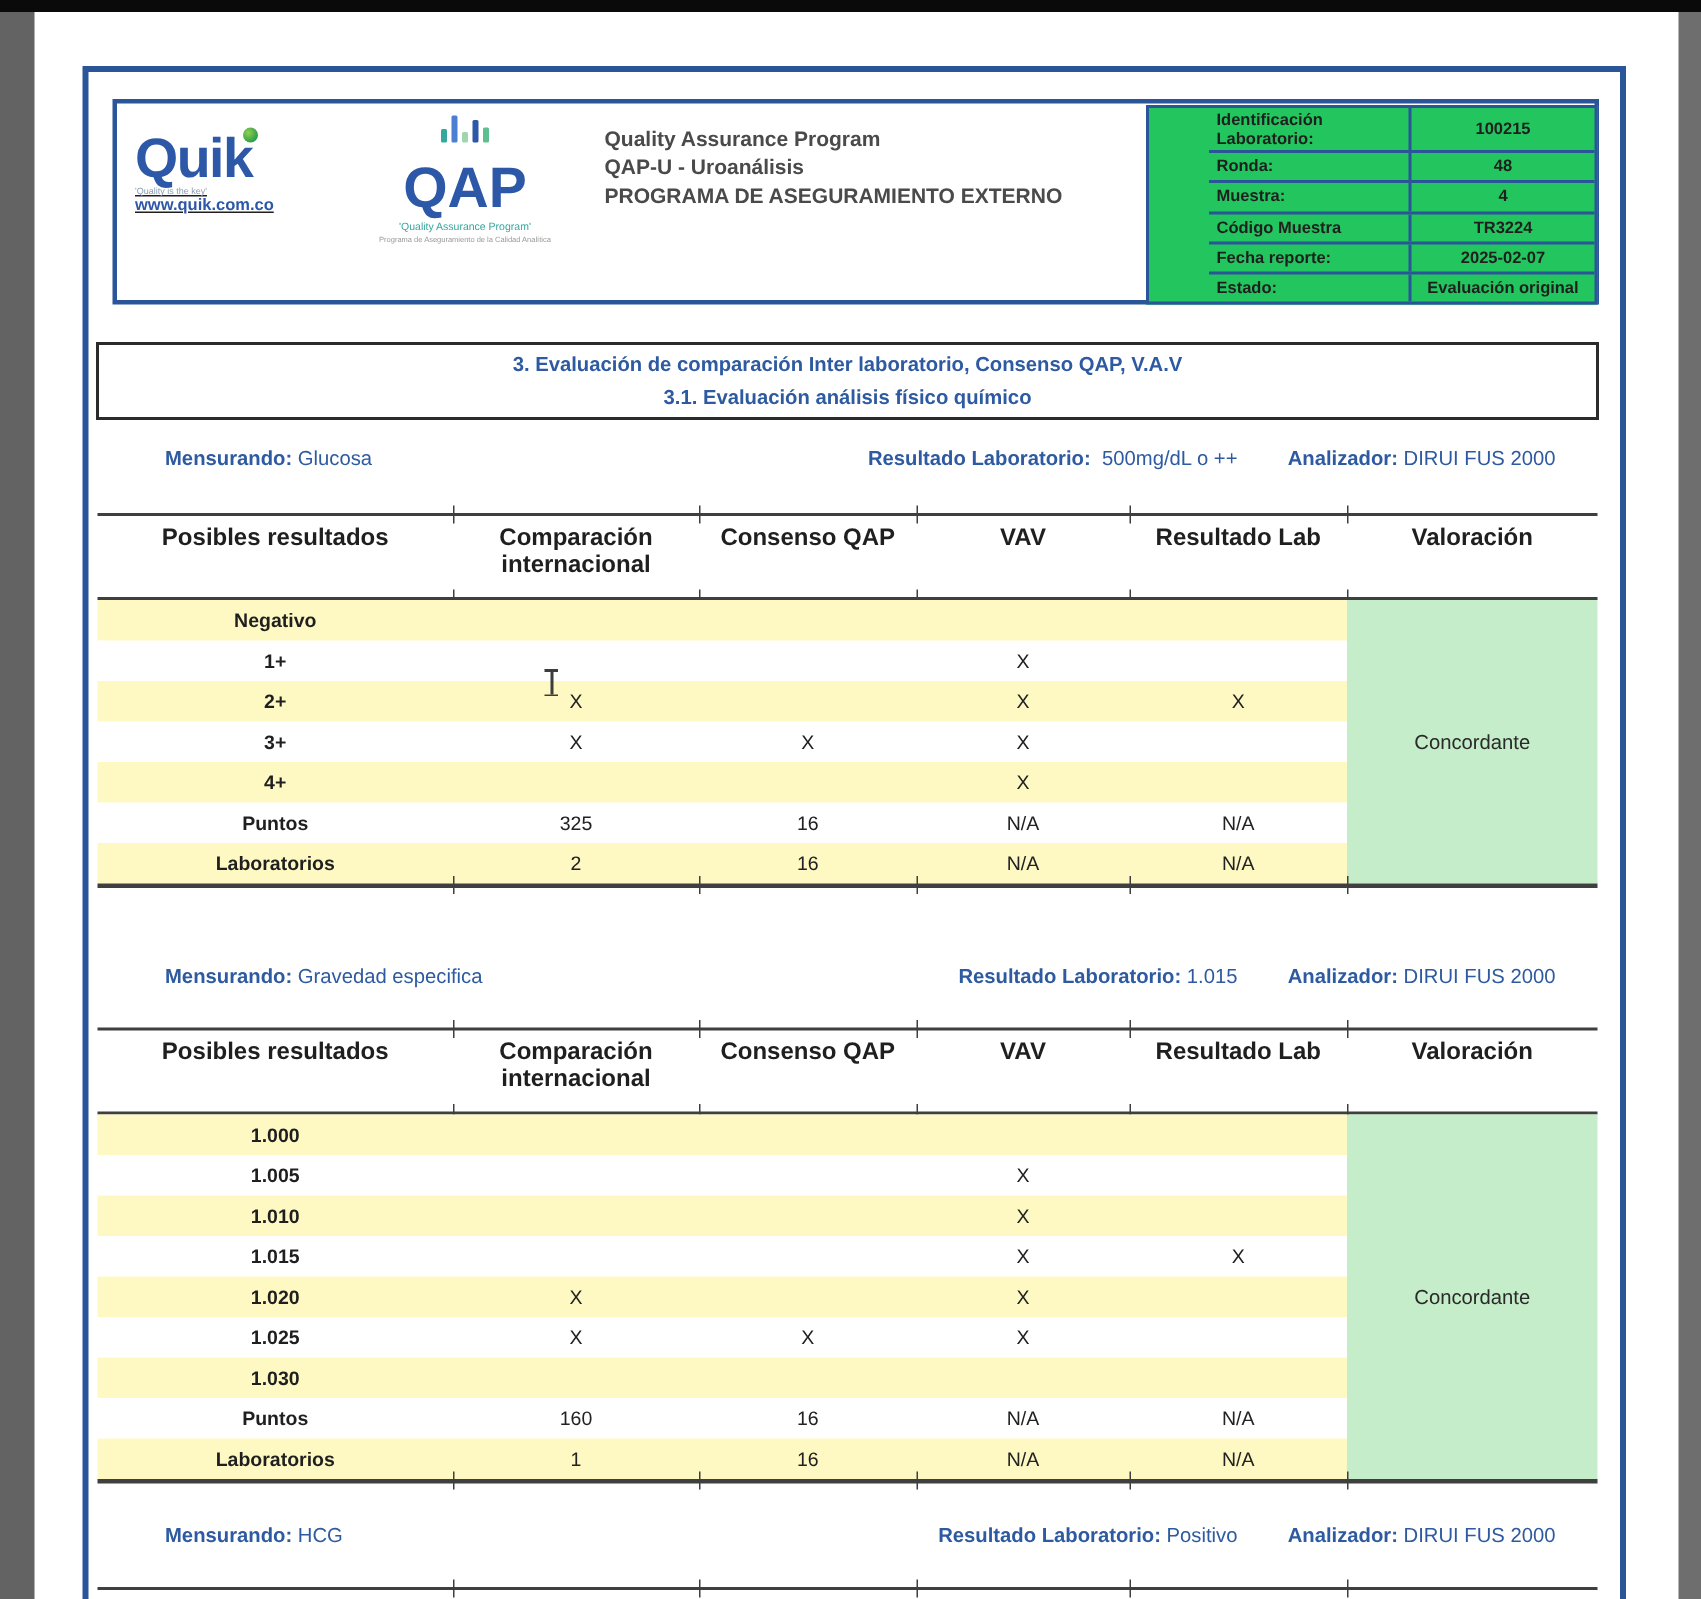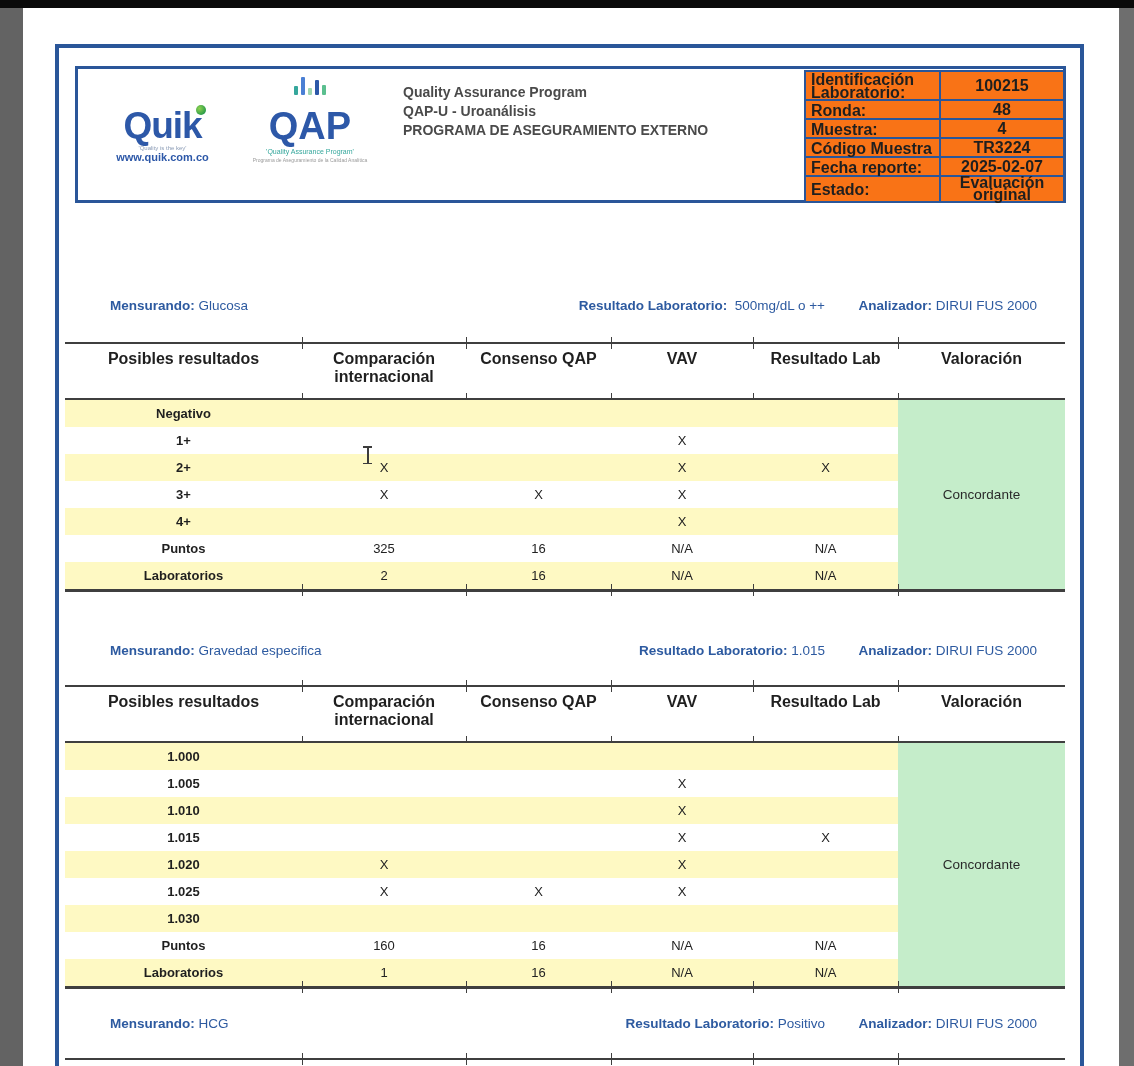--- a/index.html
+++ b/index.html
@@ -4,36 +4,36 @@
 <style>
   html,body{margin:0;padding:0;background:#fff;}
   .screen{position:relative;width:1134px;height:1066px;overflow:hidden;background:#fff;
           font-family:"Liberation Sans",sans-serif;color:#1f1f1f;}
   .topbar{position:absolute;left:0;top:0;width:1134px;height:8px;background:#0a0a0a;}
   .lstrip{position:absolute;left:0;top:8px;width:23px;height:1058px;background:#636363;}
   .rstrip{position:absolute;left:1119px;top:8px;width:15px;height:1058px;background:#6e6e6e;}
   .pageborder{position:absolute;left:55px;top:44px;width:1021px;height:1060px;border:4px solid var(--accent);}
   
   .headerbox{position:absolute;left:75px;top:66px;width:985px;height:131px;border:3px solid var(--accent);}
-  .quik{position:absolute;left:12px;top:38px;width:145px;text-align:center;line-height:1;}
+  .quik{position:absolute;left:12px;top:18px;width:145px;text-align:left;line-height:1;text-decoration:underline;}
   .quik .word{font-size:37px;font-weight:bold;color:#2d58a8;letter-spacing:-1px;position:relative;display:inline-block;}
   .quik .dot{position:absolute;right:-4px;top:-2px;width:10px;height:10px;border-radius:50%;
              background:radial-gradient(circle at 35% 35%,#8fd14f,#2e9e49 70%,#1b6fae);}
   .quik .tag{font-size:6px;color:#8a9bb5;margin-top:1px;}
   .quik .site{font-size:11px;font-weight:bold;color:#2d58a8;margin-top:1px;}
   .qap{position:absolute;left:172px;top:4px;width:120px;text-align:center;line-height:1;}
   .bars{display:flex;justify-content:center;align-items:flex-end;gap:3px;height:22px;margin-bottom:1px;}
   .bars i{display:block;width:4px;border-radius:1px;}
   .qap .word{font-size:38px;font-weight:bold;color:#2d58a8;letter-spacing:0px;margin-top:12px;}
   .qap .tag{font-size:7px;color:#35a79c;margin-top:3px;}
   .qap .micro{font-size:5px;color:#9a9a9a;margin-top:3px;}
   .htitle{position:absolute;left:325px;top:14px;width:420px;text-align:left;
           font-size:14px;font-weight:bold;color:#4a4a4a;line-height:19px;}
   .infotable{position:absolute;right:-2px;top:1px;width:257px;height:129px;border:2px solid var(--accent);
-             display:flex;flex-direction:column;background:#f97316;font-size:16px;font-weight:bold;}
+             display:flex;flex-direction:column;background:#22c55e;font-size:11px;font-weight:bold;padding-left:40px;}
   .irow{flex:1;display:flex;border-bottom:2px solid var(--accent);}
   .irow:last-child{border-bottom:none;}
   .irow.tall{flex:1.55;}
   .ilabel{width:128px;border-right:2px solid var(--accent);padding:1px 0 0 5px;display:flex;align-items:center;line-height:13px;}
   .ivalue{flex:1;display:flex;align-items:center;justify-content:center;text-align:center;line-height:12px;}
   
   .sectionbox{position:absolute;left:64px;top:228px;width:998px;height:48px;border:2px solid #2b2b2b;
               display:flex;flex-direction:column;justify-content:center;text-align:center;
               color:var(--blue-text);font-weight:bold;font-size:13.5px;line-height:22px;}
   
@@ -116,20 +116,24 @@
           <div class="ilabel">Fecha reporte:</div>
           <div class="ivalue">2025-02-07</div>
         </div>
         <div class="irow">
           <div class="ilabel">Estado:</div>
           <div class="ivalue">Evaluación original</div>
         </div>
       </div>
   </div>
 
+  <div class="sectionbox">
+    <div>3. Evaluación de comparación Inter laboratorio, Consenso QAP, V.A.V</div>
+    <div>3.1. Evaluación análisis físico químico</div>
+  </div>
 
   <div class="mensrow" style="top:298px;">
     <div><b>Mensurando:</b> <span>Glucosa</span></div>
     <div class="mid"><b>Resultado Laboratorio:</b>&nbsp; <span>500mg/dL o ++</span></div>
     <div class="rgt"><b>Analizador:</b> <span>DIRUI FUS 2000</span></div>
   </div>
   <div class="qtable" style="top:342px;">
       <div class="hline">
         <i class="tick" style="left: 237px;"></i>
         <i class="tick" style="left: 401px;"></i>

